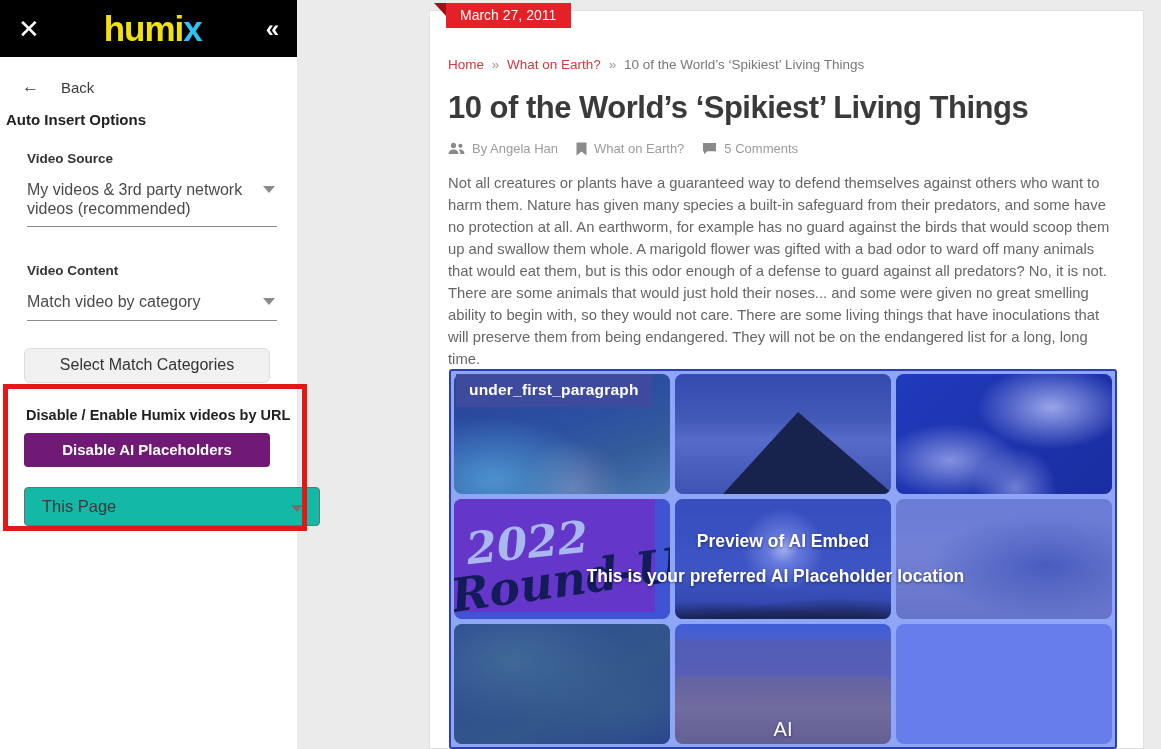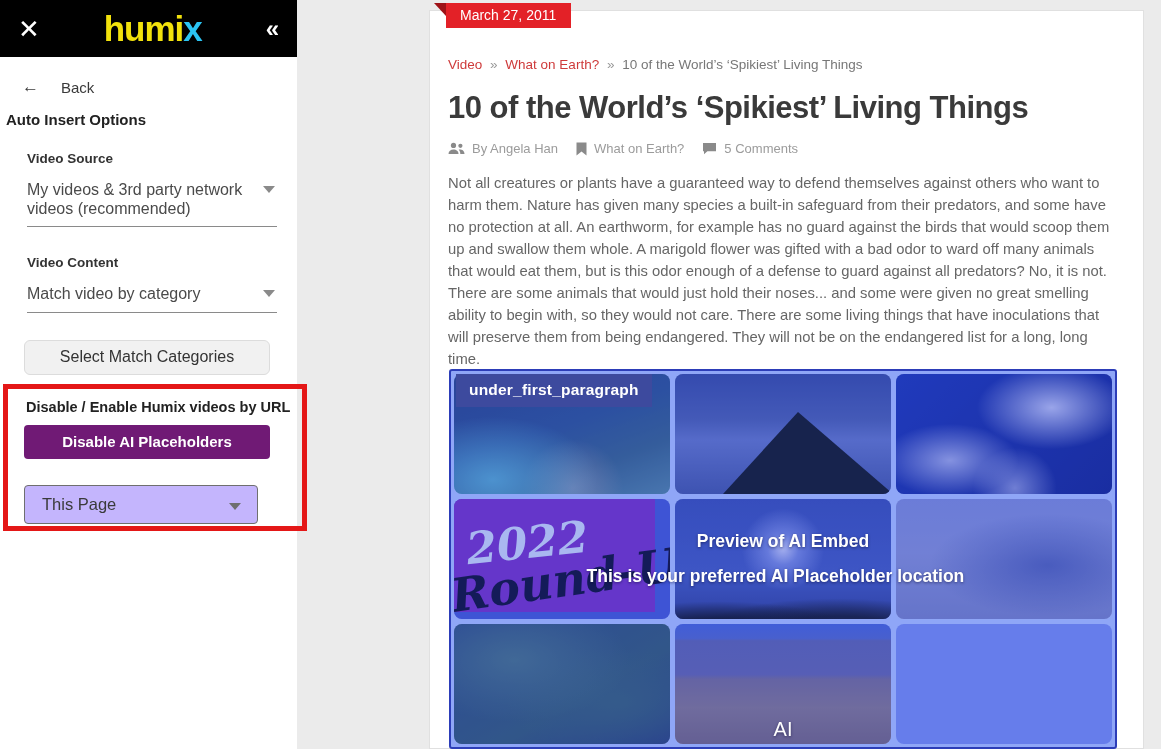--- a/index.html
+++ b/index.html
@@ -20,33 +20,33 @@
   .sb-title { font-size:15px; font-weight:700; color:#222; padding:14px 0 0 6px; }
 
   .field { padding:0 20px 0 27px; }
   .field-label { font-size:13.5px; font-weight:700; color:#333; }
   .dd { position:relative; border-bottom:1px solid #8a8a8a; padding:6px 26px 8px 0; margin-top:8px; cursor:pointer; }
   .dd-value { font-size:16px; color:#4a4a4a; line-height:1.2; }
   .dd-caret { position:absolute; right:2px; top:12px; width:0; height:0;
               border-left:6px solid transparent; border-right:6px solid transparent; border-top:7px solid #8a8a8a; }
 
   .vs-block { margin-top:23px; }
-  .vc-block { margin-top:28px; }
+  .vc-block { margin-top:36px; }
 
   .select-cat-btn { display:block; margin:27px auto 0 24px; width:246px; height:35px; background:#f1f1f1;
                     border:1px solid #dcdcdc; border-radius:6px; font-size:16px; font-weight:500; color:#333;
                     font-family:"Liberation Sans", sans-serif; cursor:pointer; }
 
   .red-anno { position:absolute; left:3px; top:384px; width:304px; height:147px; border:5px solid #e41717; z-index:5; pointer-events:none; }
 
   .url-label { font-size:14.5px; font-weight:700; color:#222; padding:24px 6px 0 26px; }
   .disable-btn { display:block; margin:10px 0 0 24px; width:246px; height:34px; background:#701a75; border:none;
                  border-radius:4px; color:#fff; font-weight:700; font-size:15px; font-family:"Liberation Sans", sans-serif; cursor:pointer; }
-  .scope-select { position:relative; margin:26px 0 0 24px; width:234px; height:39px; border:1px solid #6f6f6f;
-                  border-radius:4px; background:#c4b5fd; display:flex; align-items:center; padding-left:17px; cursor:pointer; }
+  .scope-select { position:relative; margin:20px 0 0 24px; width:296px; height:39px; border:1px solid #6f6f6f;
+                  border-radius:4px; background:#14b8a6; display:flex; align-items:center; padding-left:17px; cursor:pointer; }
   .scope-value { font-size:16.5px; color:#3a3a3a; }
   .scope-caret { position:absolute; right:16px; top:17px; width:0; height:0;
                  border-left:6px solid transparent; border-right:6px solid transparent; border-top:7px solid #6f6f6f; }
 
   
   .card { position:absolute; left:429px; top:10px; width:715px; height:739px; background:#fff; border:1px solid #e0e0e0; }
 
   .date-badge { position:absolute; left:16px; top:-8px; background:#e32127; color:#fff; font-size:14px;
                 padding:4px 15px 5px 14px; z-index:3; }
   .date-badge::before { content:""; position:absolute; left:-12px; top:0; width:0; height:0;
@@ -161,21 +161,21 @@
   </div>
 </div>
 
 <div class="red-anno"></div>
 
 <div class="card">
 
   <div class="date-badge">March 27, 2011</div>
 
   <div class="breadcrumb">
-    <span class="bc-link">Video</span>
+    <span class="bc-link">Home</span>
     <span class="bc-sep">»</span>
     <span class="bc-link">What on Earth?</span>
     <span class="bc-sep">»</span>
     <span class="bc-current">10 of the World’s ‘Spikiest’ Living Things</span>
   </div>
 
   <h1 class="article-title">10 of the World’s ‘Spikiest’ Living Things</h1>
 
   <div class="byline">
     <span class="seg">

